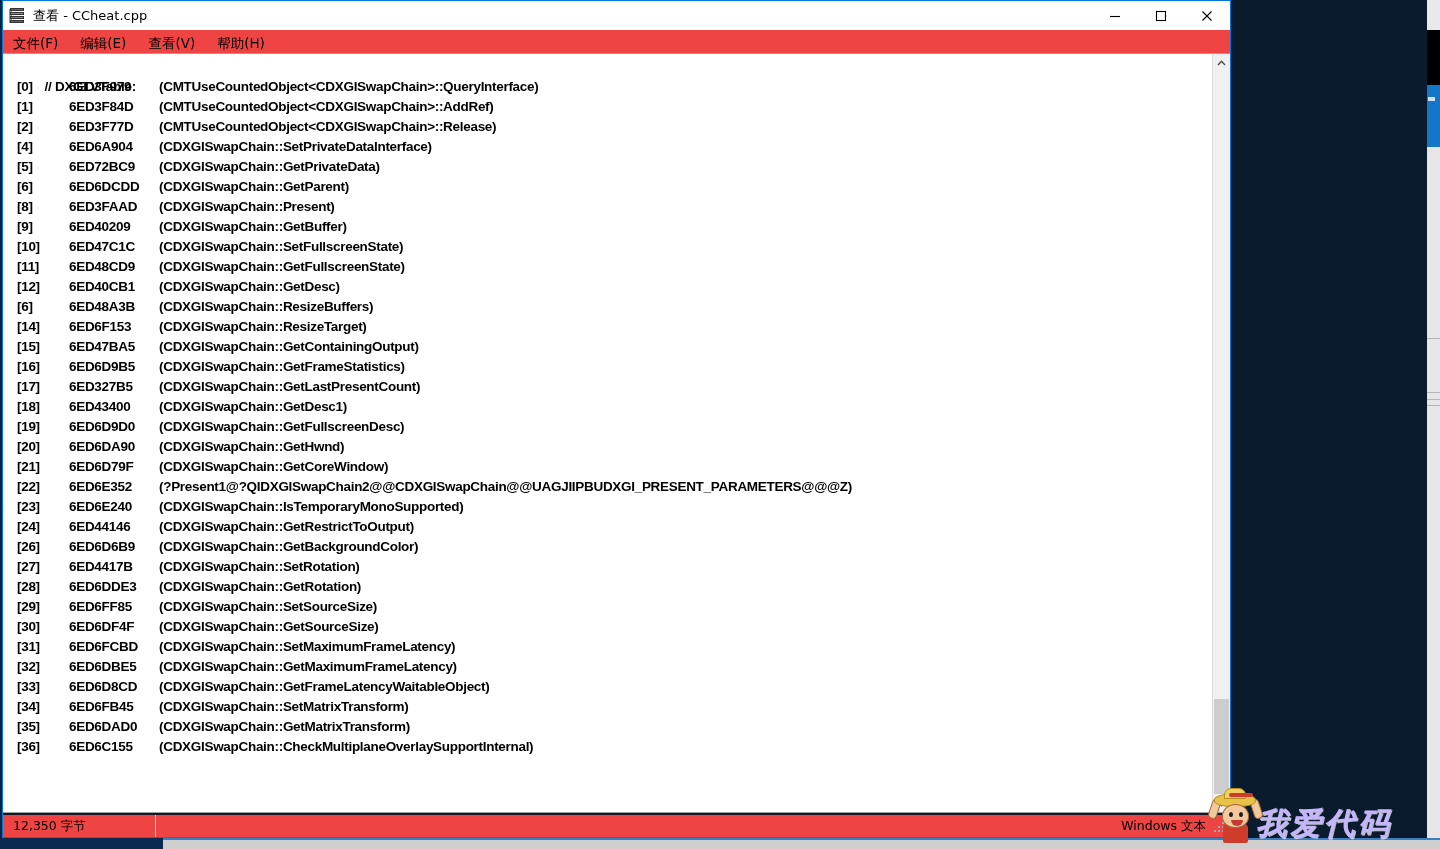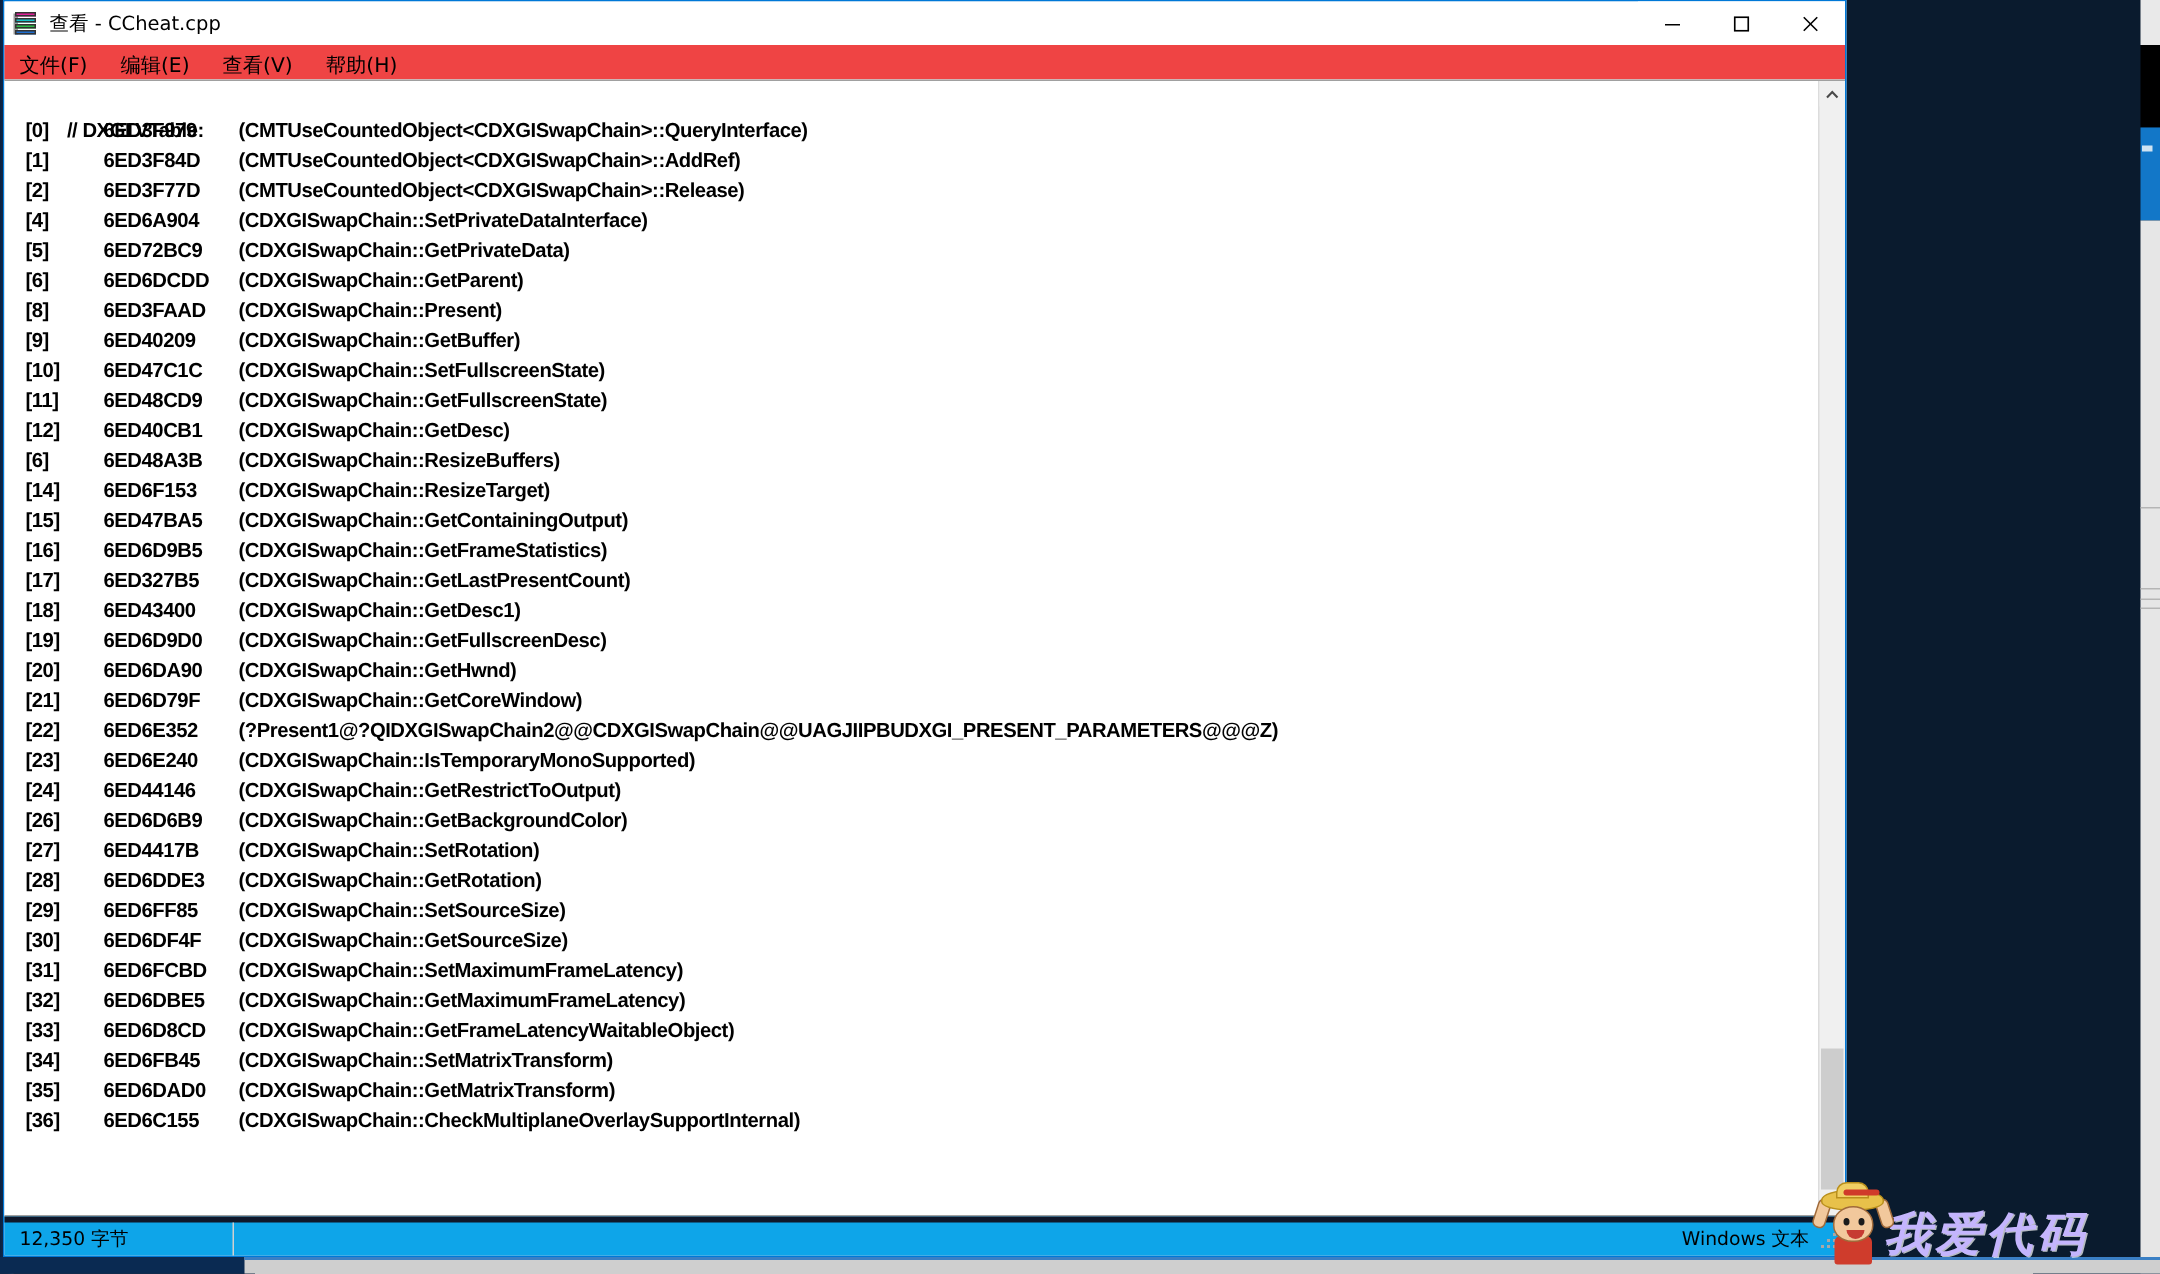--- a/index.html
+++ b/index.html
@@ -214,25 +214,25 @@
     position: absolute;
     left: 1px;
     width: 15px;
     background: #cdcdcd;
   }
 
   
   .statusbar {
     height: 22px;
     min-height: 22px;
-    background: #0ea5e9;
+    background: #ef4444;
     display: flex;
     align-items: center;
     position: relative;
-    border-top: 4px solid #0f172a;
+    border-top: 2px solid #0f172a;
   }
   .status-left {
     font-size: 12.5px;
     color: #000;
     padding-left: 10px;
     font-family: "DejaVu Sans", sans-serif;
     white-space: nowrap;
   }
   .status-sep {
     position: absolute;

